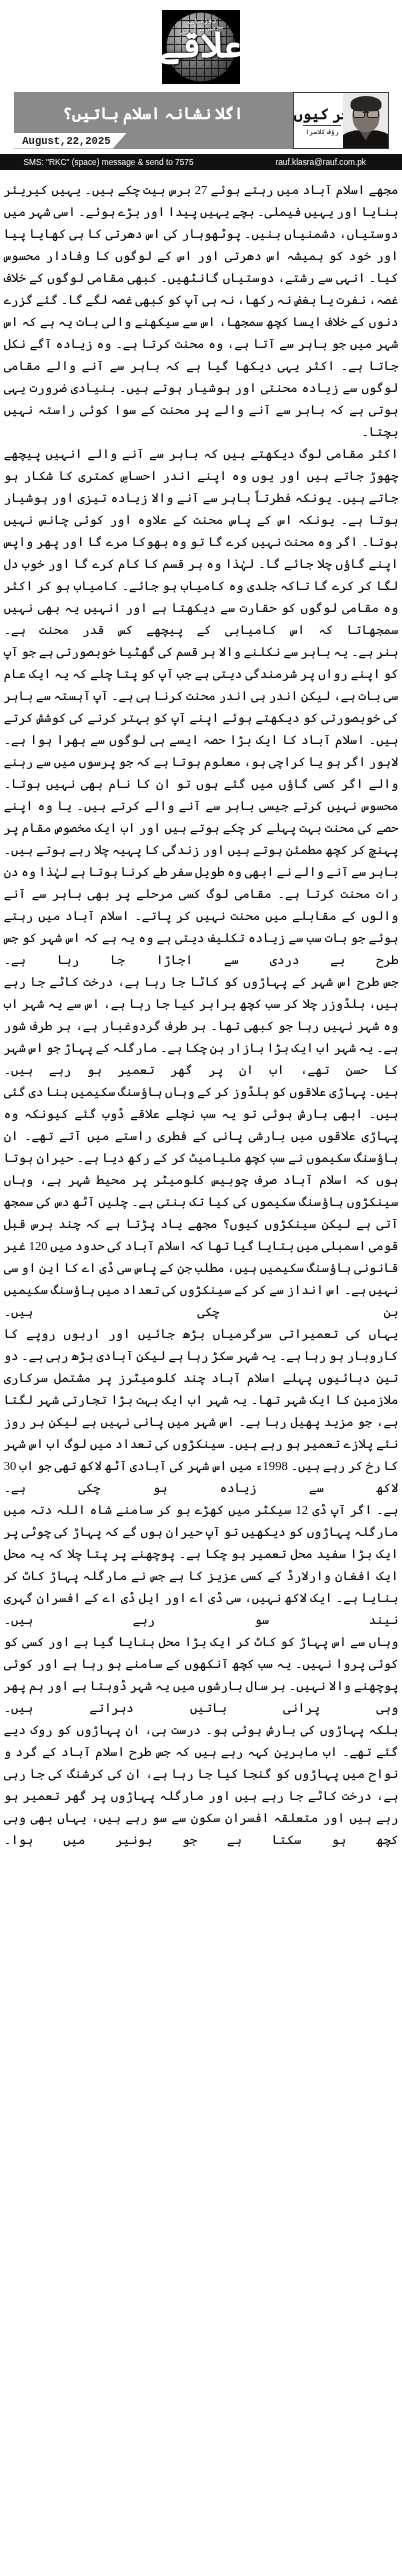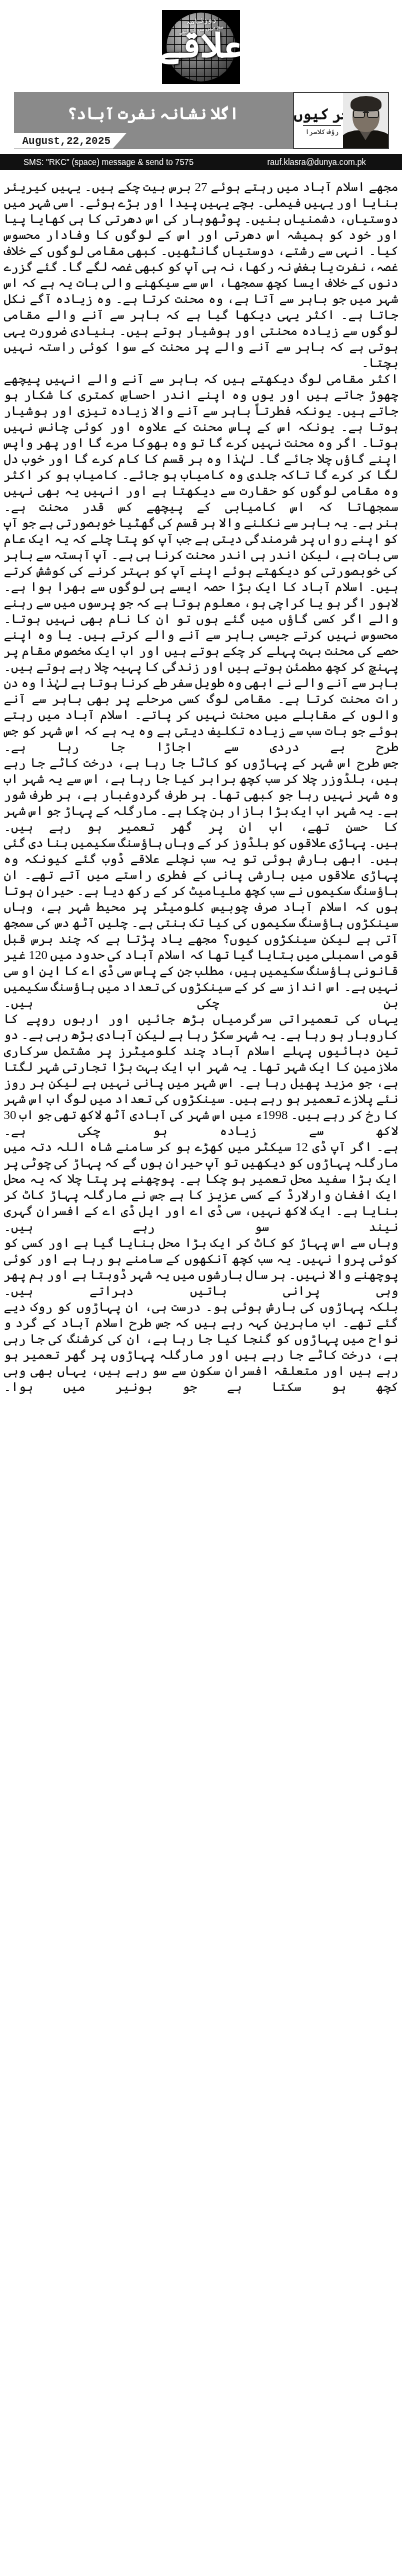--- a/index.html
+++ b/index.html
@@ -266,21 +266,21 @@
 
   
   .article {
     width: 402px;
     padding: 8.7px 3.7px 0 3.7px;
     direction: rtl;
     text-align: justify;
     text-align-last: justify;
     font-family: "Liberation Serif", serif;
     font-size: 12.6px;
-    line-height: 16px;
+    line-height: 22px;
     color: #0a0a0a;
     word-spacing: -0.6px;
     letter-spacing: -0.2px;
   }
   .article p {
     margin: 0 0 0 0;
     text-align: justify;
     text-align-last: justify;
   }
   .article p.last {
@@ -295,21 +295,21 @@
     <div class="logo-globe"></div>
     <div class="logo-sub">روزنامہ</div>
     <div class="logo-sub2">سچ میں سب کے لیے</div>
     <div class="logo-word">علاقے</div>
   </div>
 </div>
 
 <div class="banner">
   <div class="banner-gray"></div>
 
-  <div class="headline">اگلا نشانہ نفرت آباد؟</div>
+  <div class="headline">اگلا نشانہ اسلام باتیں؟</div>
 
   <div class="date-tag">August,22,2025</div>
 
   <div class="col-brand">
     <div class="col-brand-text">
       <div class="col-title">آخر کیوں؟</div>
       <div class="col-rule"></div>
       <div class="col-author">رؤف کلاسرا</div>
     </div>
     <div class="col-photo">
@@ -318,21 +318,21 @@
       <div class="ph-head"></div>
       <div class="ph-hair"></div>
       <div class="ph-glass"></div>
       <div class="ph-bridge"></div>
     </div>
   </div>
 </div>
 
 <div class="smsbar">
   <span class="sms-left">SMS: "RKC" (space) message &amp; send to 7575</span>
-  <span class="sms-right">rauf.klasra@dunya.com.pk</span>
+  <span class="sms-right">rauf.klasra@rauf.com.pk</span>
 </div>
 
 <div class="article">
   <p>مجھے اسلام آباد میں رہتے ہوئے 27 برس بیت چکے ہیں۔ یہیں کیریئر بنایا اور یہیں فیملی۔ بچے یہیں پیدا اور بڑے ہوئے۔ اسی شہر میں دوستیاں، دشمنیاں بنیں۔ پوٹھوہار کی اس دھرتی کا ہی کھایا پیا اور خود کو ہمیشہ اس دھرتی اور اس کے لوگوں کا وفادار محسوس کیا۔ انہی سے رشتے، دوستیاں گانٹھیں۔ کبھی مقامی لوگوں کے خلاف غصہ، نفرت یا بغض نہ رکھا، نہ ہی آپ کو کبھی غصہ لگے گا۔ گئے گزرے دنوں کے خلاف ایسا کچھ سمجھا، اس سے سیکھنے والی بات یہ ہے کہ اس شہر میں جو باہر سے آتا ہے، وہ محنت کرتا ہے۔ وہ زیادہ آگے نکل جاتا ہے۔ اکثر یہی دیکھا گیا ہے کہ باہر سے آنے والے مقامی لوگوں سے زیادہ محنتی اور ہوشیار ہوتے ہیں۔ بنیادی ضرورت یہی ہوتی ہے کہ باہر سے آنے والے پر محنت کے سوا کوئی راستہ نہیں بچتا۔</p>
   <p>اکثر مقامی لوگ دیکھتے ہیں کہ باہر سے آنے والے انہیں پیچھے چھوڑ جاتے ہیں اور یوں وہ اپنے اندر احساسِ کمتری کا شکار ہو جاتے ہیں۔ یونکہ فطرتاً باہر سے آنے والا زیادہ تیزی اور ہوشیار ہوتا ہے۔ یونکہ اس کے پاس محنت کے علاوہ اور کوئی چانس نہیں ہوتا۔ اگر وہ محنت نہیں کرے گا تو وہ بھوکا مرے گا اور پھر واپس اپنے گاؤں چلا جائے گا۔ لہٰذا وہ ہر قسم کا کام کرے گا اور خوب دل لگا کر کرے گا تاکہ جلدی وہ کامیاب ہو جائے۔ کامیاب ہو کر اکثر وہ مقامی لوگوں کو حقارت سے دیکھتا ہے اور انہیں یہ بھی نہیں سمجھاتا کہ اس کامیابی کے پیچھے کس قدر محنت ہے۔</p>
   <p>ہنر ہے۔ یہ باہر سے نکلنے والا ہر قسم کی گھٹیا خوبصورتی ہے جو آپ کو اپنے رواں پر شرمندگی دیتی ہے جب آپ کو پتا چلے کہ یہ ایک عام سی بات ہے، لیکن اندر ہی اندر محنت کرنا ہی ہے۔ آپ آہستہ سے باہر کی خوبصورتی کو دیکھتے ہوئے اپنے آپ کو بہتر کرنے کی کوشش کرتے ہیں۔ اسلام آباد کا ایک بڑا حصہ ایسے ہی لوگوں سے بھرا ہوا ہے۔ لاہور اگر ہو یا کراچی ہو، معلوم ہوتا ہے کہ جو پرسوں میں سے رہنے والے اگر کسی گاؤں میں گئے ہوں تو ان کا نام بھی نہیں ہوتا۔</p>
   <p>محسوس نہیں کرتے جیسی باہر سے آنے والے کرتے ہیں۔ یا وہ اپنے حصے کی محنت بہت پہلے کر چکے ہوتے ہیں اور اب ایک مخصوص مقام پر پہنچ کر کچھ مطمئن ہوتے ہیں اور زندگی کا پہیہ چلا رہے ہوتے ہیں۔ باہر سے آنے والے نے ابھی وہ طویل سفر طے کرنا ہوتا ہے لہٰذا وہ دن رات محنت کرتا ہے۔ مقامی لوگ کسی مرحلے پر بھی باہر سے آنے والوں کے مقابلے میں محنت نہیں کر پاتے۔ اسلام آباد میں رہتے ہوئے جو بات سب سے زیادہ تکلیف دیتی ہے وہ یہ ہے کہ اس شہر کو جس طرح بے دردی سے اجاڑا جا رہا ہے۔</p>
   <p>جس طرح اس شہر کے پہاڑوں کو کاٹا جا رہا ہے، درخت کاٹے جا رہے ہیں، بلڈوزر چلا کر سب کچھ برابر کیا جا رہا ہے، اس سے یہ شہر اب وہ شہر نہیں رہا جو کبھی تھا۔ ہر طرف گردوغبار ہے، ہر طرف شور ہے۔ یہ شہر اب ایک بڑا بازار بن چکا ہے۔ مارگلہ کے پہاڑ جو اس شہر کا حسن تھے، اب ان پر گھر تعمیر ہو رہے ہیں۔</p>
   <p>ہیں۔ پہاڑی علاقوں کو بلڈوز کر کے وہاں ہاؤسنگ سکیمیں بنا دی گئی ہیں۔ ابھی بارش ہوئی تو یہ سب نچلے علاقے ڈوب گئے کیونکہ وہ پہاڑی علاقوں میں بارشی پانی کے فطری راستے میں آتے تھے۔ ان ہاؤسنگ سکیموں نے سب کچھ ملیامیٹ کر کے رکھ دیا ہے۔ حیران ہوتا ہوں کہ اسلام آباد صرف چوبیس کلومیٹر پر محیط شہر ہے، وہاں سینکڑوں ہاؤسنگ سکیموں کی کیا تک بنتی ہے۔ چلیں آٹھ دس کی سمجھ آتی ہے لیکن سینکڑوں کیوں؟ مجھے یاد پڑتا ہے کہ چند برس قبل قومی اسمبلی میں بتایا گیا تھا کہ اسلام آباد کی حدود میں 120 غیر قانونی ہاؤسنگ سکیمیں ہیں، مطلب جن کے پاس سی ڈی اے کا این او سی نہیں ہے۔ اس انداز سے کر کے سینکڑوں کی تعداد میں ہاؤسنگ سکیمیں بن چکی ہیں۔</p>
   <p>یہاں کی تعمیراتی سرگرمیاں بڑھ جائیں اور اربوں روپے کا کاروبار ہو رہا ہے۔ یہ شہر سکڑ رہا ہے لیکن آبادی بڑھ رہی ہے۔ دو تین دہائیوں پہلے اسلام آباد چند کلومیٹرز پر مشتمل سرکاری ملازمین کا ایک شہر تھا۔ یہ شہر اب ایک بہت بڑا تجارتی شہر لگتا ہے، جو مزید پھیل رہا ہے۔ اس شہر میں پانی نہیں ہے لیکن ہر روز نئے پلازے تعمیر ہو رہے ہیں۔ سینکڑوں کی تعداد میں لوگ اب اس شہر کا رخ کر رہے ہیں۔ 1998ء میں اس شہر کی آبادی آٹھ لاکھ تھی جو اب 30 لاکھ سے زیادہ ہو چکی ہے۔</p>

